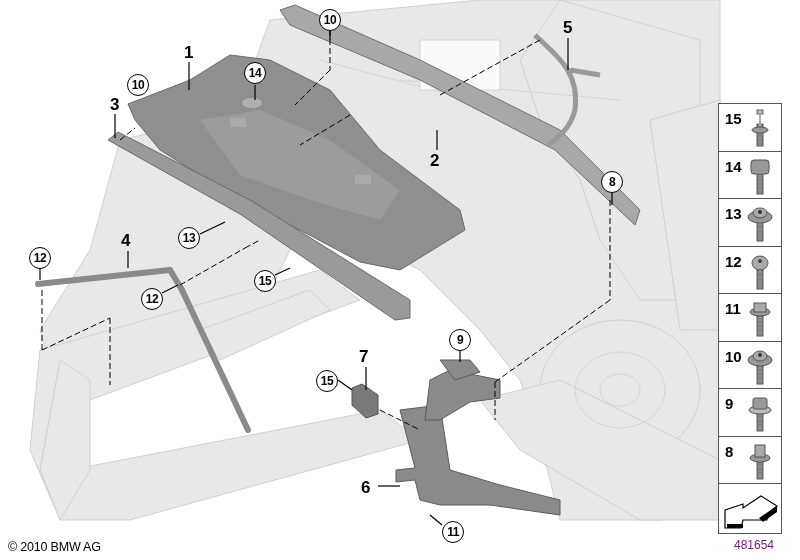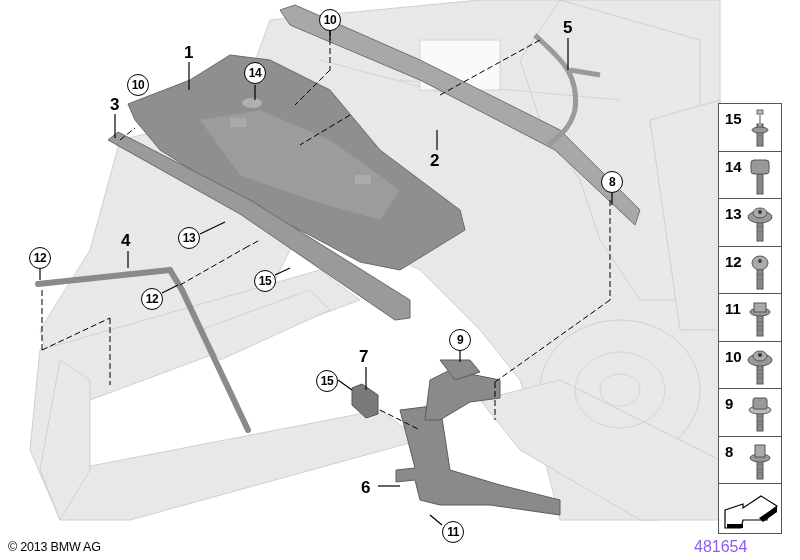--- a/index.html
+++ b/index.html
@@ -7,21 +7,21 @@
   #canvas { position: absolute; left: 0; top: 0; width: 800px; height: 560px; }
   .callout-plain { position: absolute; font-weight: bold; font-size: 17px; color: #000; line-height: 1; }
   .callout-circle { position: absolute; width: 22px; height: 22px; border: 1.6px solid #000; border-radius: 50%; background: #fff;
     font-weight: bold; font-size: 12px; color: #000; display: flex; align-items: center; justify-content: center; box-sizing: border-box; letter-spacing: -0.5px; }
   .legend { position: absolute; left: 718px; top: 103px; width: 62px; border: 1px solid #555; background: #fff; }
   .legend-row { height: 47.5px; border-bottom: 1px solid #555; position: relative; box-sizing: border-box; }
   .legend-row .num { position: absolute; left: 6px; top: 6px; font-weight: bold; font-size: 15px; color: #000; }
   .legend-row svg { position: absolute; right: 6px; top: 4px; }
   .legend-arrow { height: 49px; position: relative; }
   .copyright { position: absolute; left: 8px; top: 540px; font-size: 12.5px; color: #000; letter-spacing: -0.2px; }
-  .diagram-id { position: absolute; left: 694px; top: 538px; font-size: 16px; color: #8b5cf6; }
+  .diagram-id { position: absolute; left: 734px; top: 538px; font-size: 12px; color: #701a75; }
 </style>
 </head>
 <body>
 
 <svg id="canvas" viewBox="0 0 800 560" xmlns="http://www.w3.org/2000/svg">
 
   <g fill="#e8e8e8" stroke="#cfcfcf" stroke-width="1">
     <polygon points="270,20 480,0 720,0 720,480 660,520 560,520 540,440 520,380 480,330 420,270 300,210 230,130"></polygon>
     <polygon points="560,0 700,40 700,300 640,300 600,240 580,180 540,120 520,60"></polygon>
     <polygon points="120,140 250,110 300,230 250,330 60,400 40,330 90,250"></polygon>
@@ -248,14 +248,14 @@
     </div>
   <div class="legend-arrow">
     <svg width="62" height="49" viewBox="0 0 62 49">
       <polygon points="6,26 24,20 24,24 42,12 58,22 48,30 48,36 24,36 22,44 6,44" fill="#fff" stroke="#000" stroke-width="1.2"></polygon>
       <polygon points="8,40 24,40 24,44 8,44" fill="#000"></polygon>
       <polygon points="40,34 58,22 58,28 44,38" fill="#000"></polygon>
     </svg>
   </div>
 </div>
 
-<div class="copyright">© 2013 BMW AG</div>
+<div class="copyright">© 2010 BMW AG</div>
 <div class="diagram-id">481654</div>
 
 </body></html>

